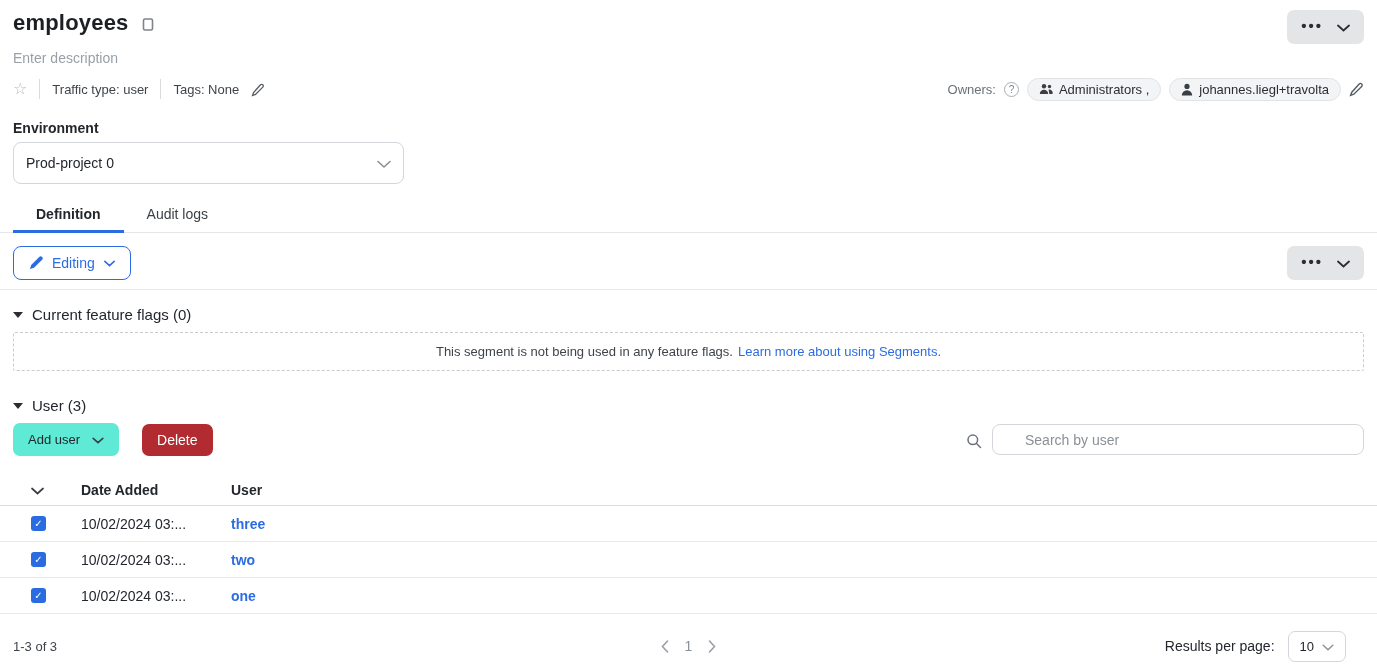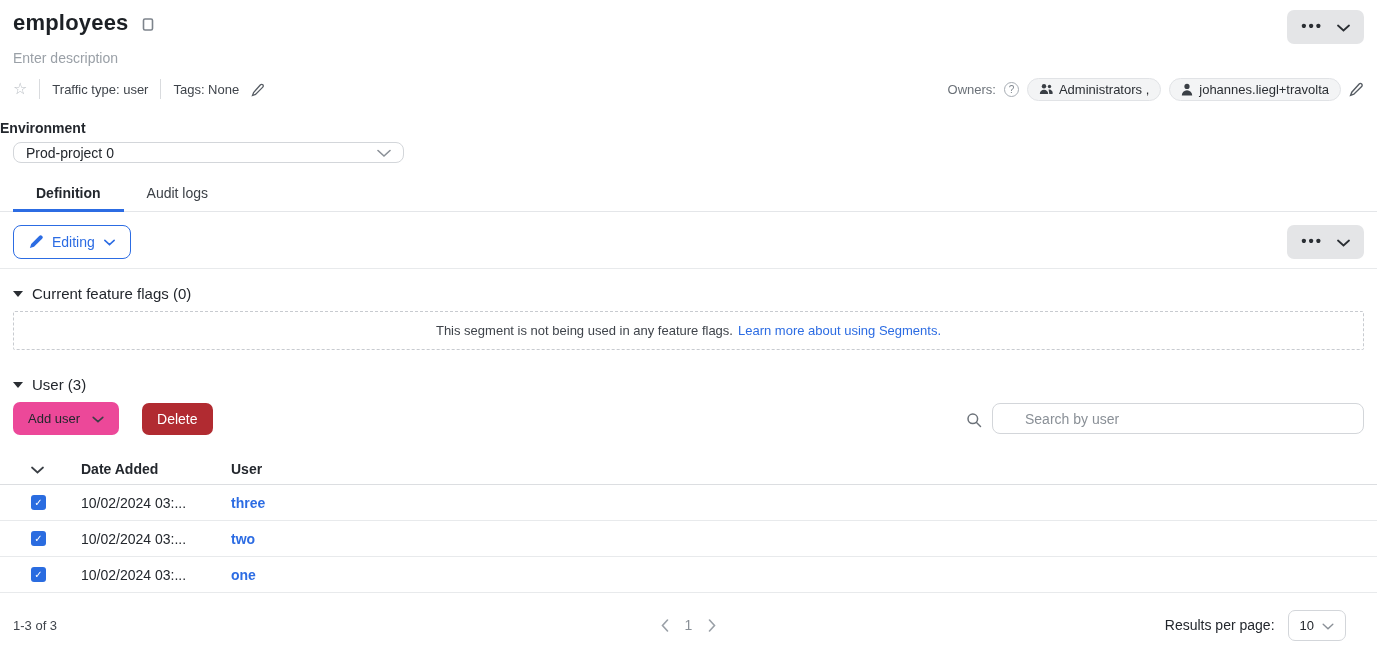--- a/index.html
+++ b/index.html
@@ -31,23 +31,23 @@
     color: #7d848c; font-size: 10px; display: inline-flex; align-items: center; justify-content: center; }
   .chip {
     display: inline-flex; align-items: center; gap: 6px; height: 23px; padding: 0 11px;
     background: #f3f4f5; border: 1px solid #e1e3e6; border-radius: 12px;
     font-size: 13px; color: #2a2e33; cursor: default;
   }
   .icon-svg { display: inline-block; vertical-align: middle; }
   .pencil { color: #565c63; cursor: pointer; }
 
   
-  .env-label { margin: 20px 13px 0 0; font-size: 14px; font-weight: 700; color: #23272d; }
+  .env-label { margin: 20px 13px 0 13px; font-size: 14px; font-weight: 700; color: #23272d; }
   .env-select {
-    margin: 6px 13px 0 13px; width: 391px; height: 21px; border: 1px solid #d3d6da; border-radius: 8px;
+    margin: 6px 13px 0 13px; width: 391px; height: 42px; border: 1px solid #d3d6da; border-radius: 8px;
     display: flex; align-items: center; padding: 0 12px; font-size: 14px; color: #23272d; cursor: pointer;
   }
   .env-select .chev { margin-left: auto; color: #8a9097; }
 
   
   .tabs { display: flex; margin-top: 22px; border-bottom: 1px solid #e4e6e9; padding-left: 13px; }
   .tab { padding: 0 23px 10px 23px; font-size: 14px; color: #3c4147; cursor: pointer; position: relative; }
   .tab.active { font-weight: 700; color: #23272d; }
   .tab.active::after { content: ""; position: absolute; left: 0; right: 0; bottom: -1px; height: 3px; background: #2c6ce3; }
 
@@ -70,21 +70,21 @@
     margin: 9px 13px 0 13px; border: 1px dashed #c8cbd0; border-radius: 2px;
     height: 39px; display: flex; align-items: center; justify-content: center;
     font-size: 13px; color: #3f444b;
   }
   .empty-box a { color: #2c6ce3; font-weight: 400; text-decoration: none; margin-left: 5px; cursor: pointer; }
 
   
   .user-controls { display: flex; align-items: center; margin: 9px 13px 0 13px; }
   .add-user-btn {
     display: inline-flex; align-items: center; gap: 12px; height: 33px; padding: 0 15px;
-    background: #ec4899; border-radius: 7px; font-size: 13px; color: #23272d; cursor: pointer;
+    background: #5eead4; border-radius: 7px; font-size: 13px; color: #23272d; cursor: pointer;
   }
   .add-user-btn .chev { color: #3a3f45; }
   .delete-btn {
     margin-left: 23px; height: 32px; padding: 0 15px; background: #b12b31; color: #fff;
     border: none; border-radius: 7px; font-size: 14px; font-family: inherit; cursor: pointer;
   }
   .search-wrap { margin-left: auto; position: relative; width: 408px; padding-left: 36px; }
   .search-input {
     width: 100%; height: 31px; border: 1px solid #d3d6da; border-radius: 8px;
     padding: 0 10px 0 32px; font-size: 14px; font-family: inherit; color: #23272d; outline: none;

